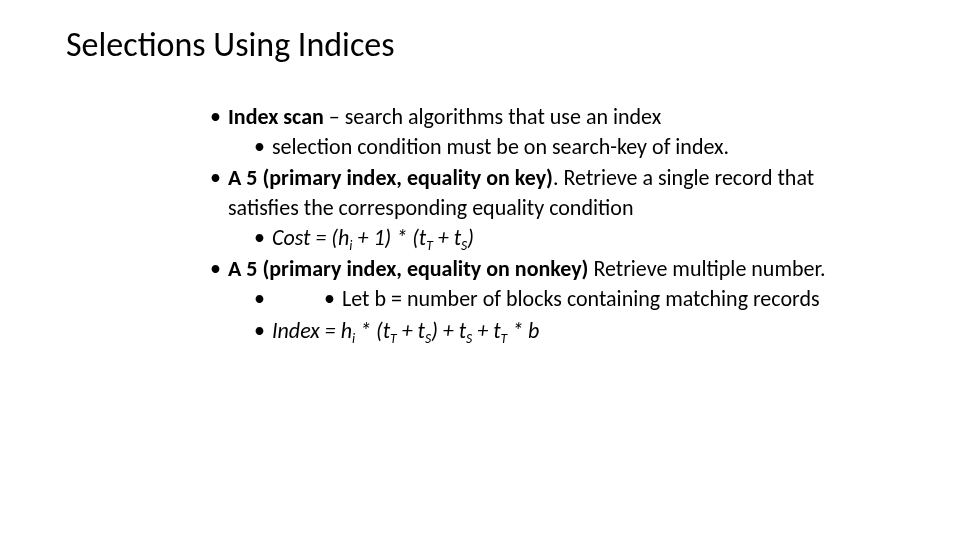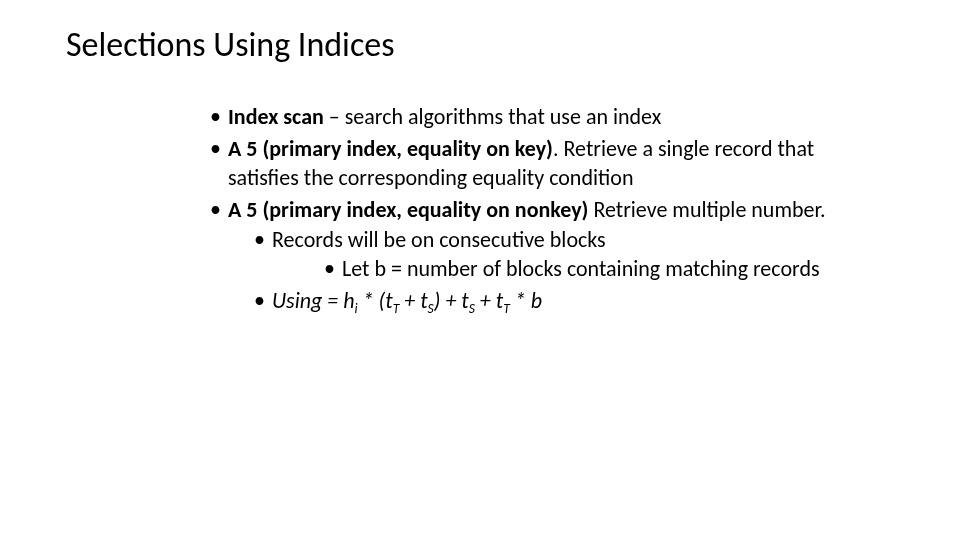--- a/index.html
+++ b/index.html
@@ -68,39 +68,50 @@
 <body>
 
 <div class="slide">
   <div class="title">Selections Using Indices</div>
 
   <div class="body">
     <ul>
 
       <li>
         <span class="b">Index scan </span><span>– search algorithms that use an index</span>
+        <ul>
+          <li class="lvl2">
+            <span>selection condition must be on search-key of index.</span>
+          </li>
+        </ul>
       </li>
 
       <li>
         <span class="b">A 5 (primary index, equality on key)</span><span>.  Retrieve a single record that satisfies the corresponding equality condition</span>
+        <ul>
+          <li class="lvl2">
+            <span class="i">
+              <span>Cost = (h</span><sub>i</sub><span> + 1) * (t</span><sub>T</sub><span> + t</span><sub>S</sub><span>)</span>
+            </span>
+          </li>
+        </ul>
       </li>
 
       <li>
         <span class="b">A 5 (primary index, equality on nonkey)</span><span> Retrieve multiple number.</span>
         <ul>
           <li class="lvl2">
-            <span>Records will be on consecutive blocks</span>
             <ul>
               <li class="lvl3">
                 <span>Let b = number of blocks containing matching records</span>
               </li>
             </ul>
           </li>
           <li class="lvl2">
             <span class="i">
-              <span>Using = h</span><sub>i</sub><span> * (t</span><sub>T</sub><span> + t</span><sub>S</sub><span>) + t</span><sub>S</sub><span> + t</span><sub>T</sub><span> * b</span>
+              <span>Index = h</span><sub>i</sub><span> * (t</span><sub>T</sub><span> + t</span><sub>S</sub><span>) + t</span><sub>S</sub><span> + t</span><sub>T</sub><span> * b</span>
             </span>
           </li>
         </ul>
       </li>
     </ul>
   </div>
 </div>
 
 </body></html>

